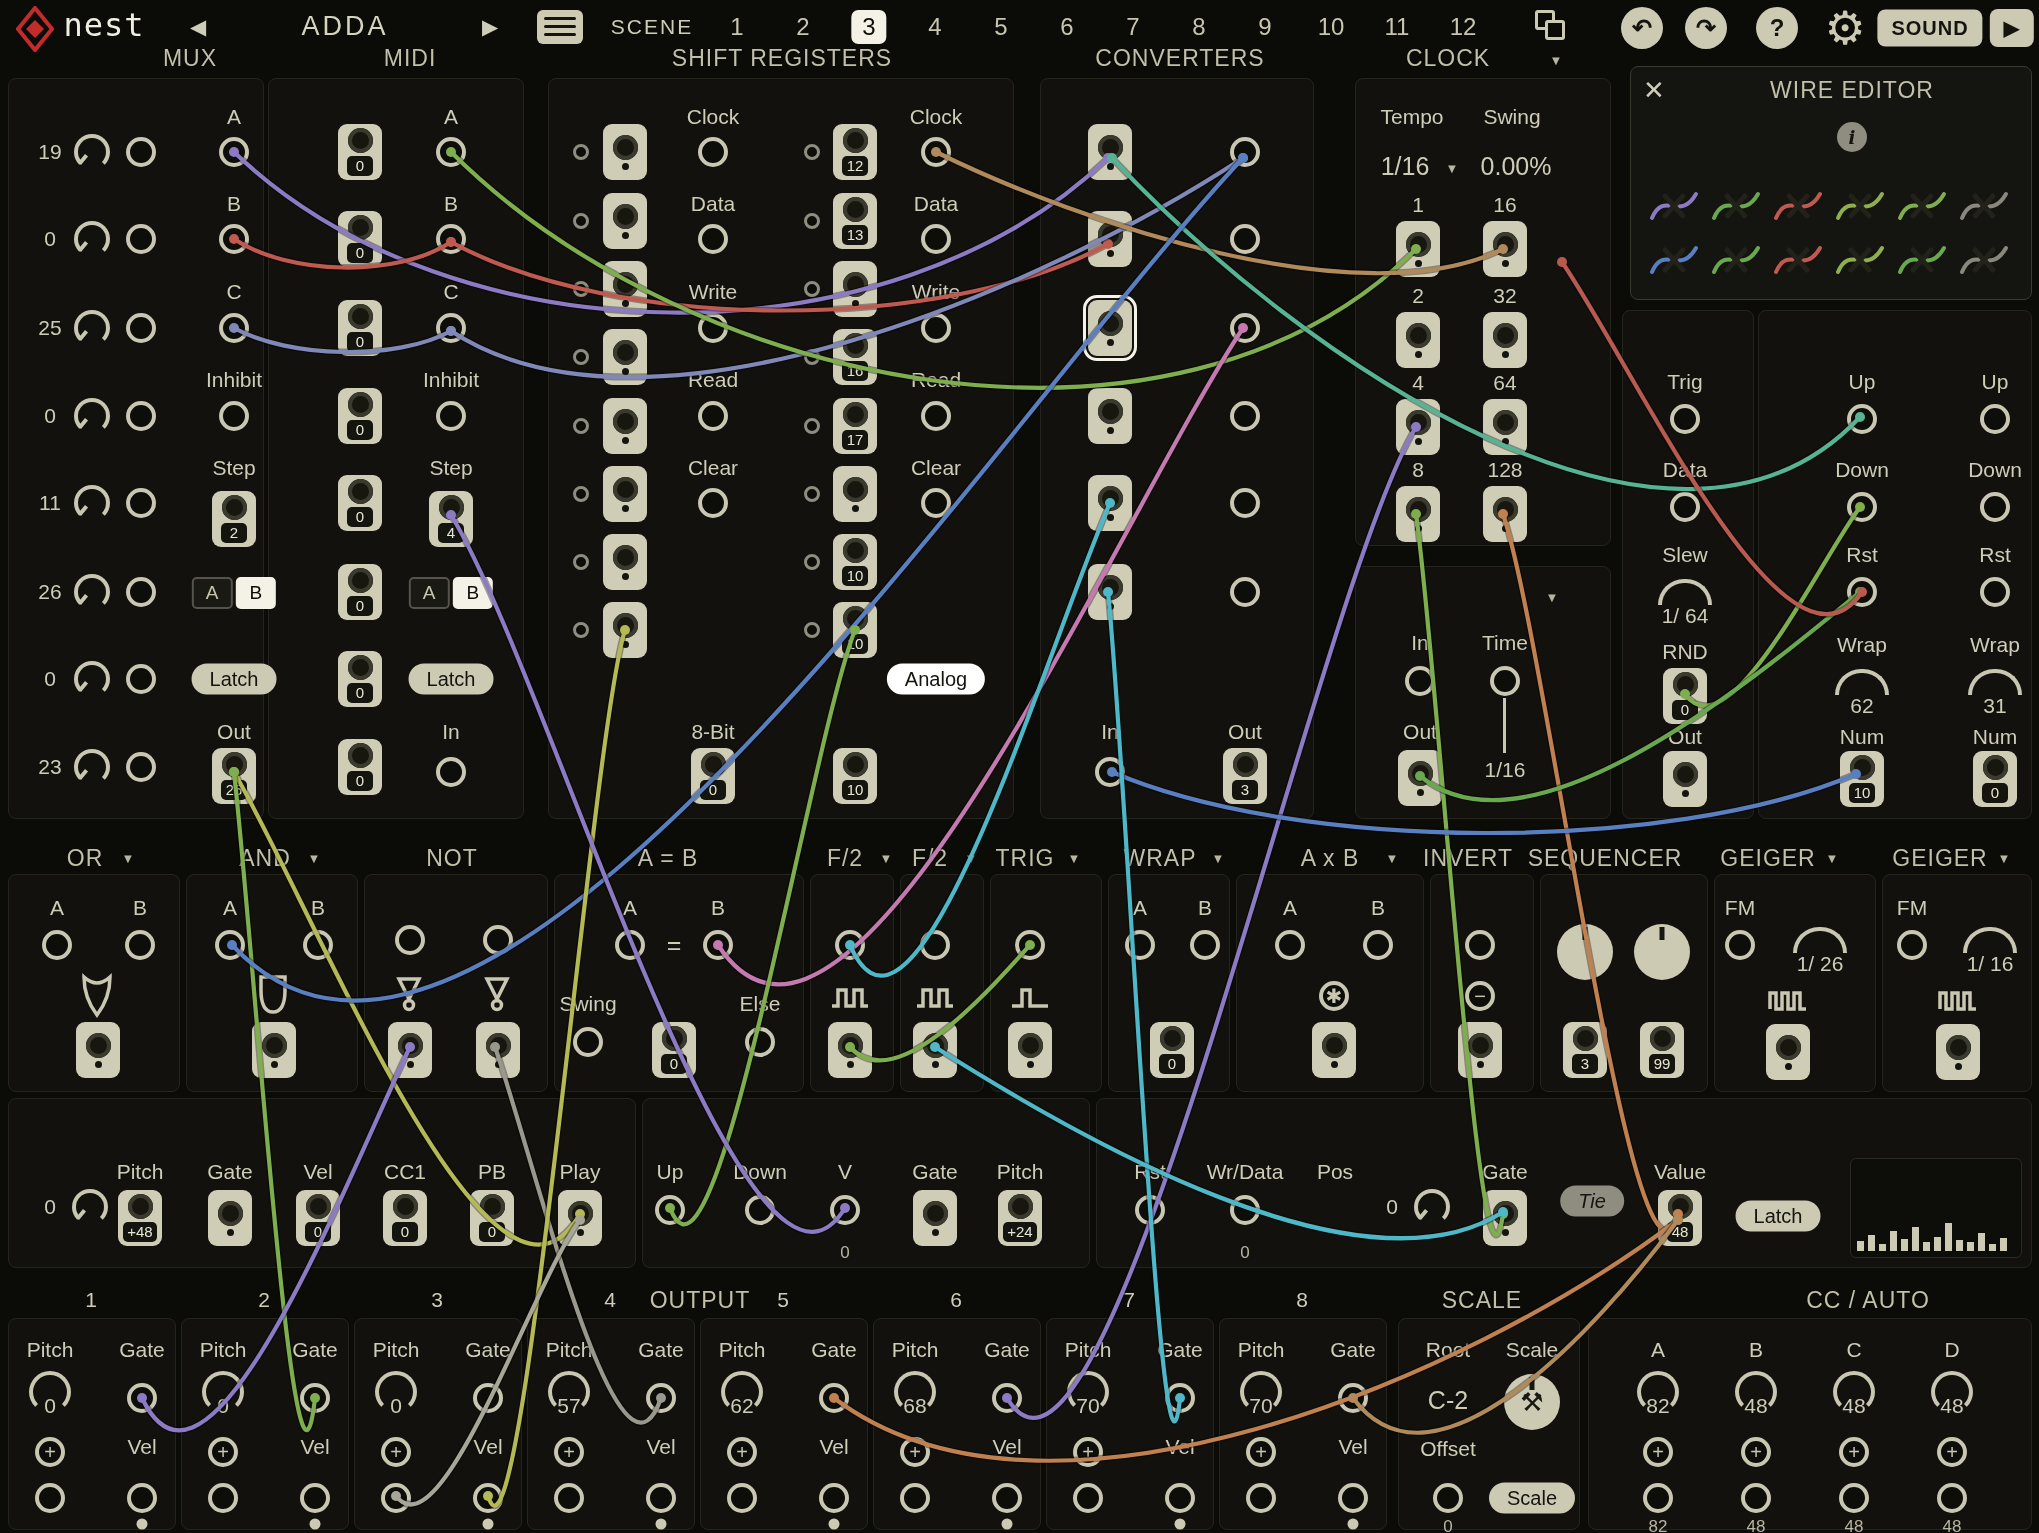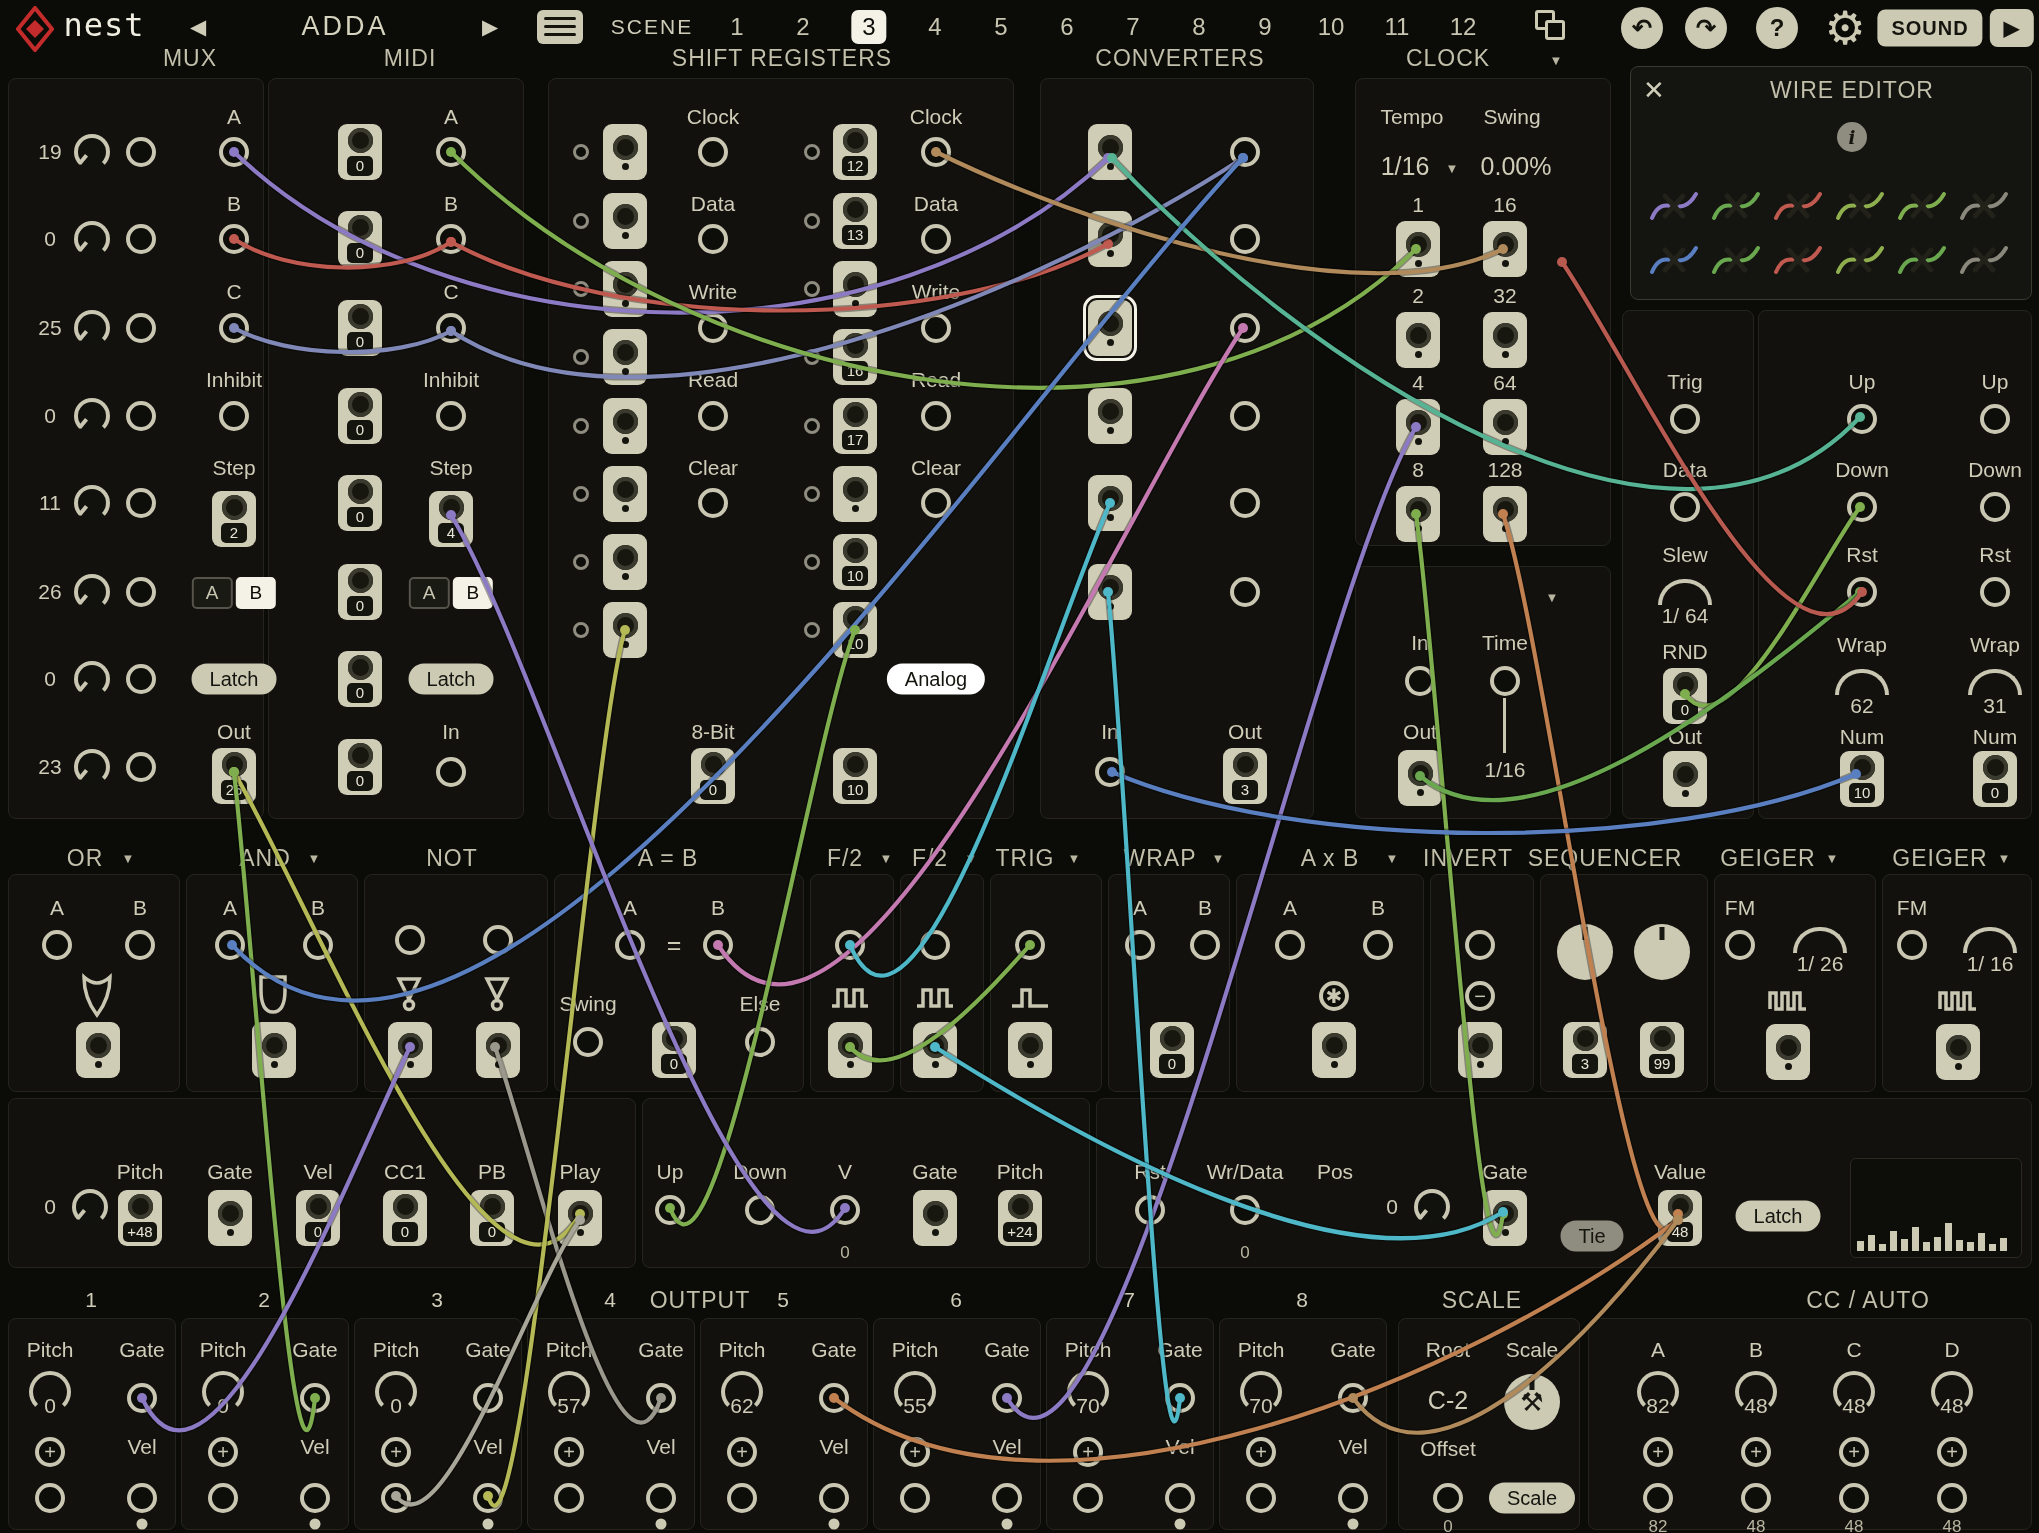--- a/index.html
+++ b/index.html
@@ -733,21 +733,21 @@
     <div class="port" style="left: 1245px; top: 1210px;"></div>
     <div class="lbl small" style="left: 1245px; top: 1253px;">0</div>
     <div class="lbl" style="left: 1335px; top: 1172px;">Pos</div>
     <div class="lbl" style="left: 1392px; top: 1207px;">0</div>
     <div class="knob" style="left: 1432px; top: 1207px;"></div>
     <div class="lbl" style="left: 1505px; top: 1172px;">Gate</div>
     <div class="jack" style="left: 1505px; top: 1218px;">
       <div class="hole"></div>
       <div class="jdot"></div>
     </div>
-    <div class="pill grey" style="left: 1592px; top: 1236px;">Tie</div>
+    <div class="pill grey" style="left: 1592px; top: 1201px; font-style: italic;">Tie</div>
     <div class="lbl" style="left: 1680px; top: 1172px;">Value</div>
     <div class="jack" style="left: 1680px; top: 1218px;">
       <div class="hole"></div>
       <div class="jval">48</div>
     </div>
     <div class="pill" style="left: 1778px; top: 1216px;">Latch</div>
     <div class="bars" style="left: 1850px; top: 1158px;">
       <div class="bar" style="height: 10px;"></div>
       <div class="bar" style="height: 16px;"></div>
       <div class="bar" style="height: 7px;"></div>
@@ -815,21 +815,21 @@
     <div class="port" style="left: 834px; top: 1398px;"></div>
     <div class="port" style="left: 742px; top: 1452px;">+</div>
     <div class="lbl" style="left: 834px; top: 1447px;">Vel</div>
     <div class="port" style="left: 742px; top: 1498px;"></div>
     <div class="port" style="left: 834px; top: 1498px;"></div>
     <div class="bdot" style="left: 834px; top: 1524px;"></div>
     <div class="lbl" style="left: 956px; top: 1300px;">6</div>
     <div class="lbl" style="left: 915px; top: 1350px;">Pitch</div>
     <div class="lbl" style="left: 1007px; top: 1350px;">Gate</div>
     <div class="arc" style="left: 915px; top: 1392px;"></div>
-    <div class="lbl" style="left: 915px; top: 1406px;">55</div>
+    <div class="lbl" style="left: 915px; top: 1406px;">68</div>
     <div class="port" style="left: 1007px; top: 1398px;"></div>
     <div class="port" style="left: 915px; top: 1452px;">+</div>
     <div class="lbl" style="left: 1007px; top: 1447px;">Vel</div>
     <div class="port" style="left: 915px; top: 1498px;"></div>
     <div class="port" style="left: 1007px; top: 1498px;"></div>
     <div class="bdot" style="left: 1007px; top: 1524px;"></div>
     <div class="lbl" style="left: 1129px; top: 1300px;">7</div>
     <div class="lbl" style="left: 1088px; top: 1350px;">Pitch</div>
     <div class="lbl" style="left: 1180px; top: 1350px;">Gate</div>
     <div class="arc" style="left: 1088px; top: 1392px;"></div>

